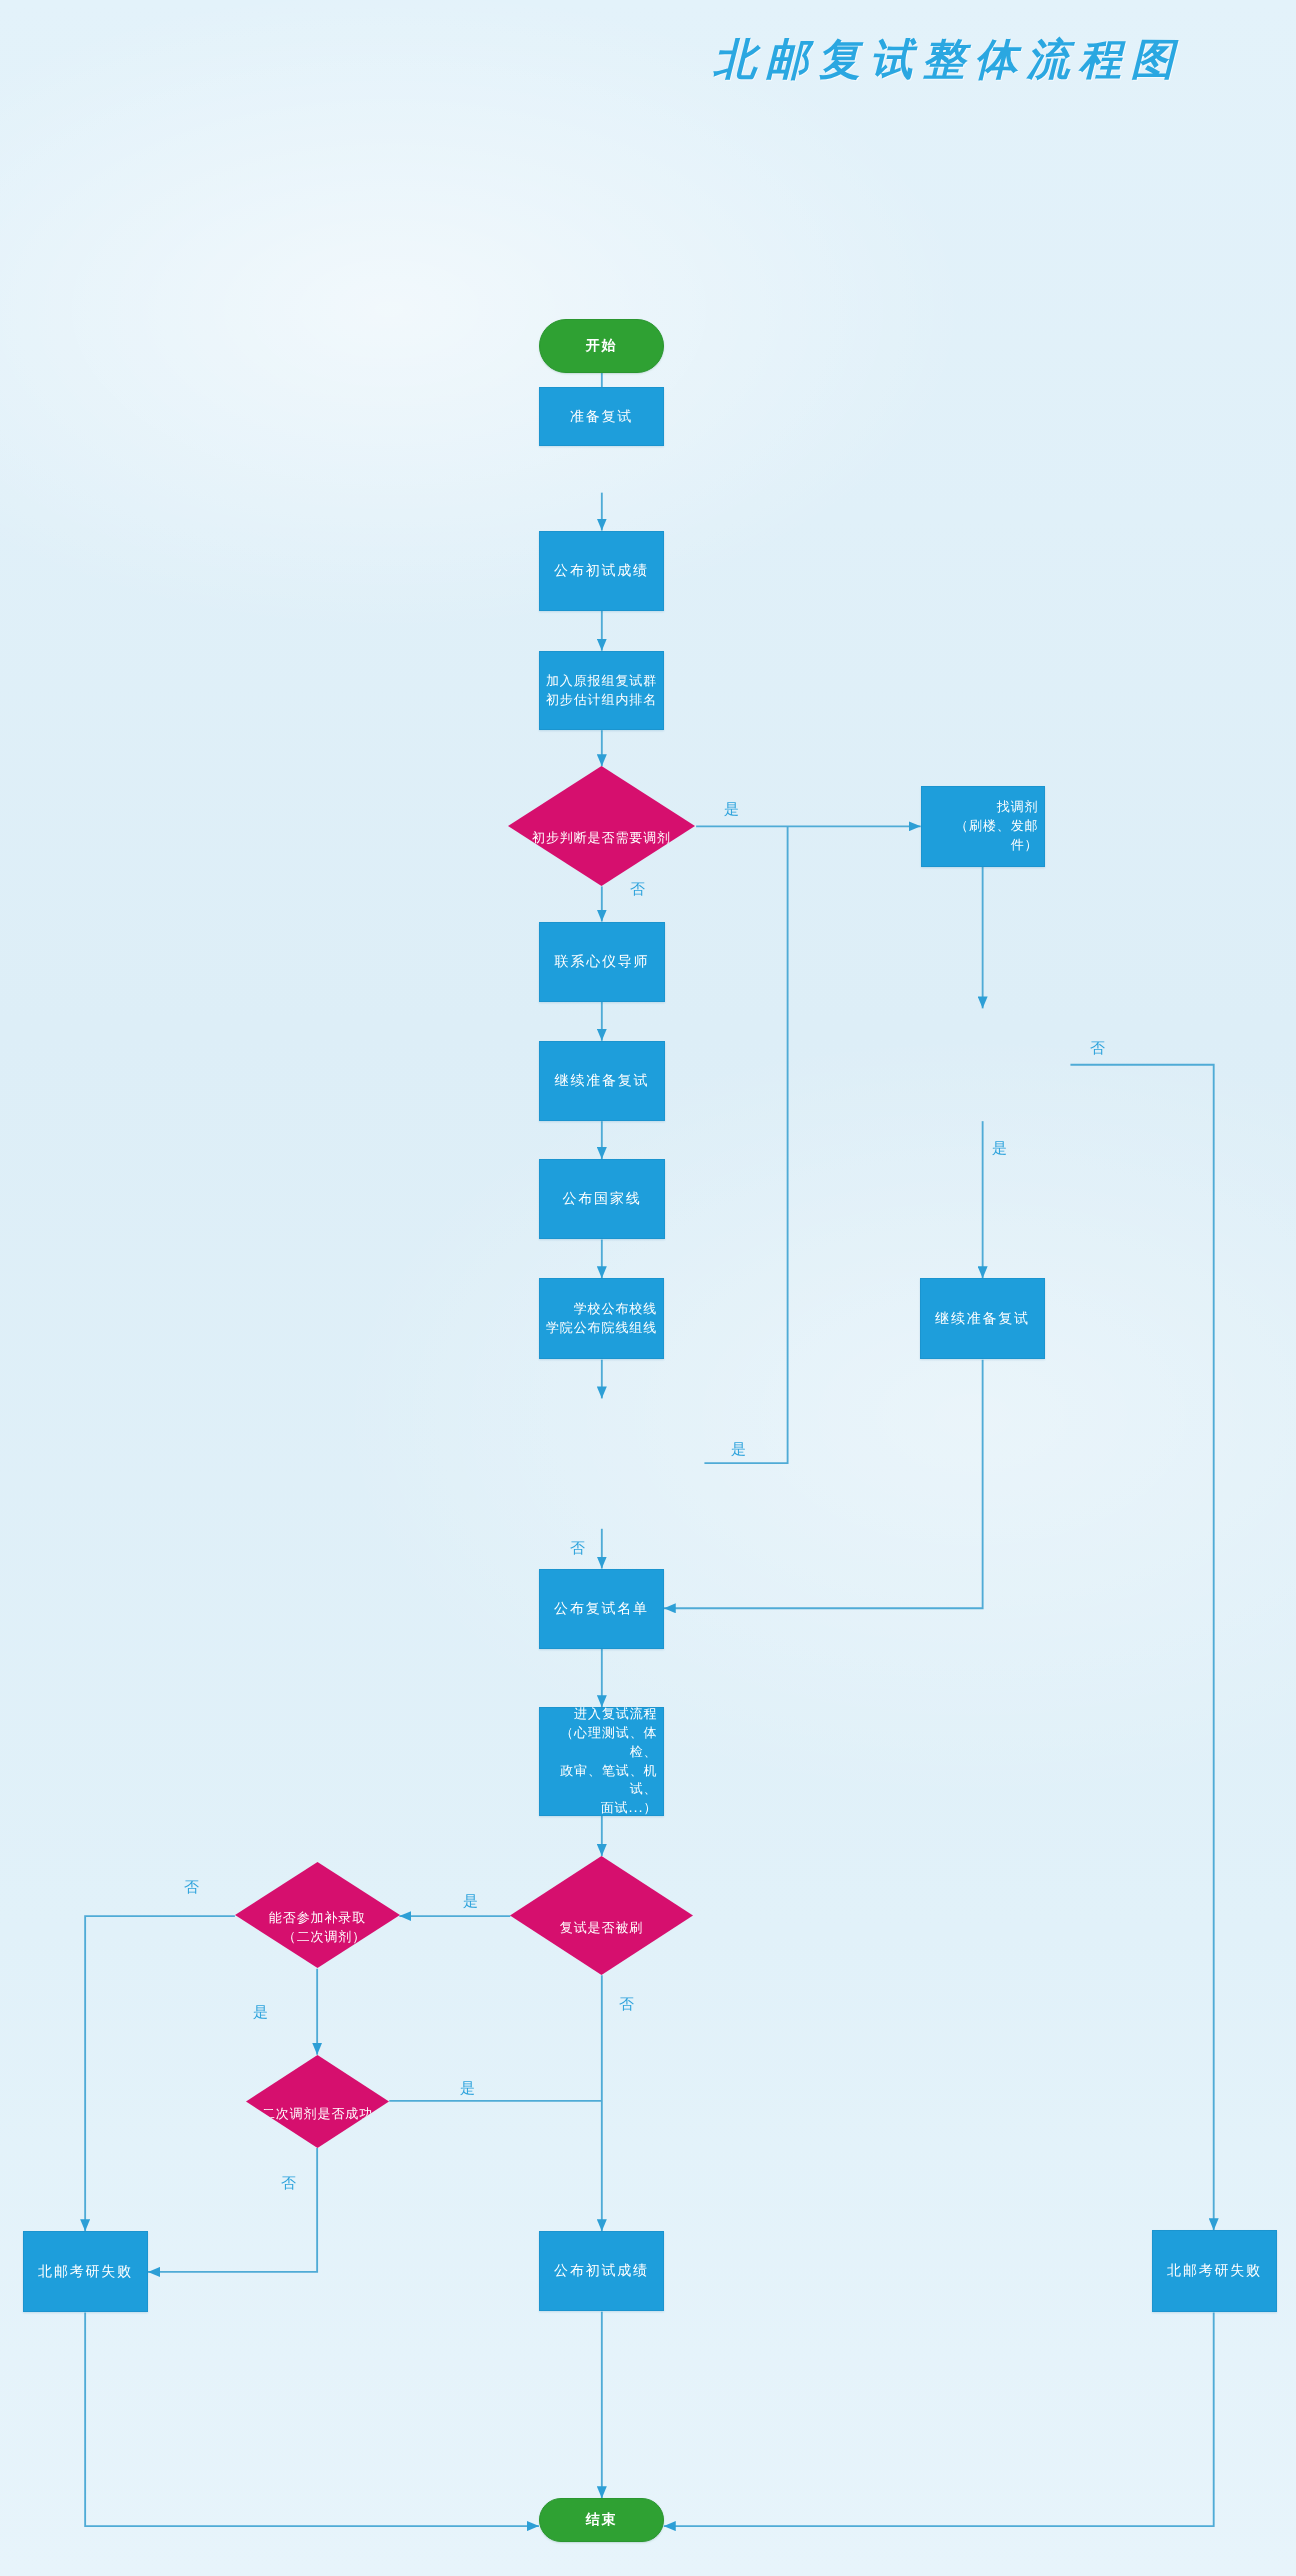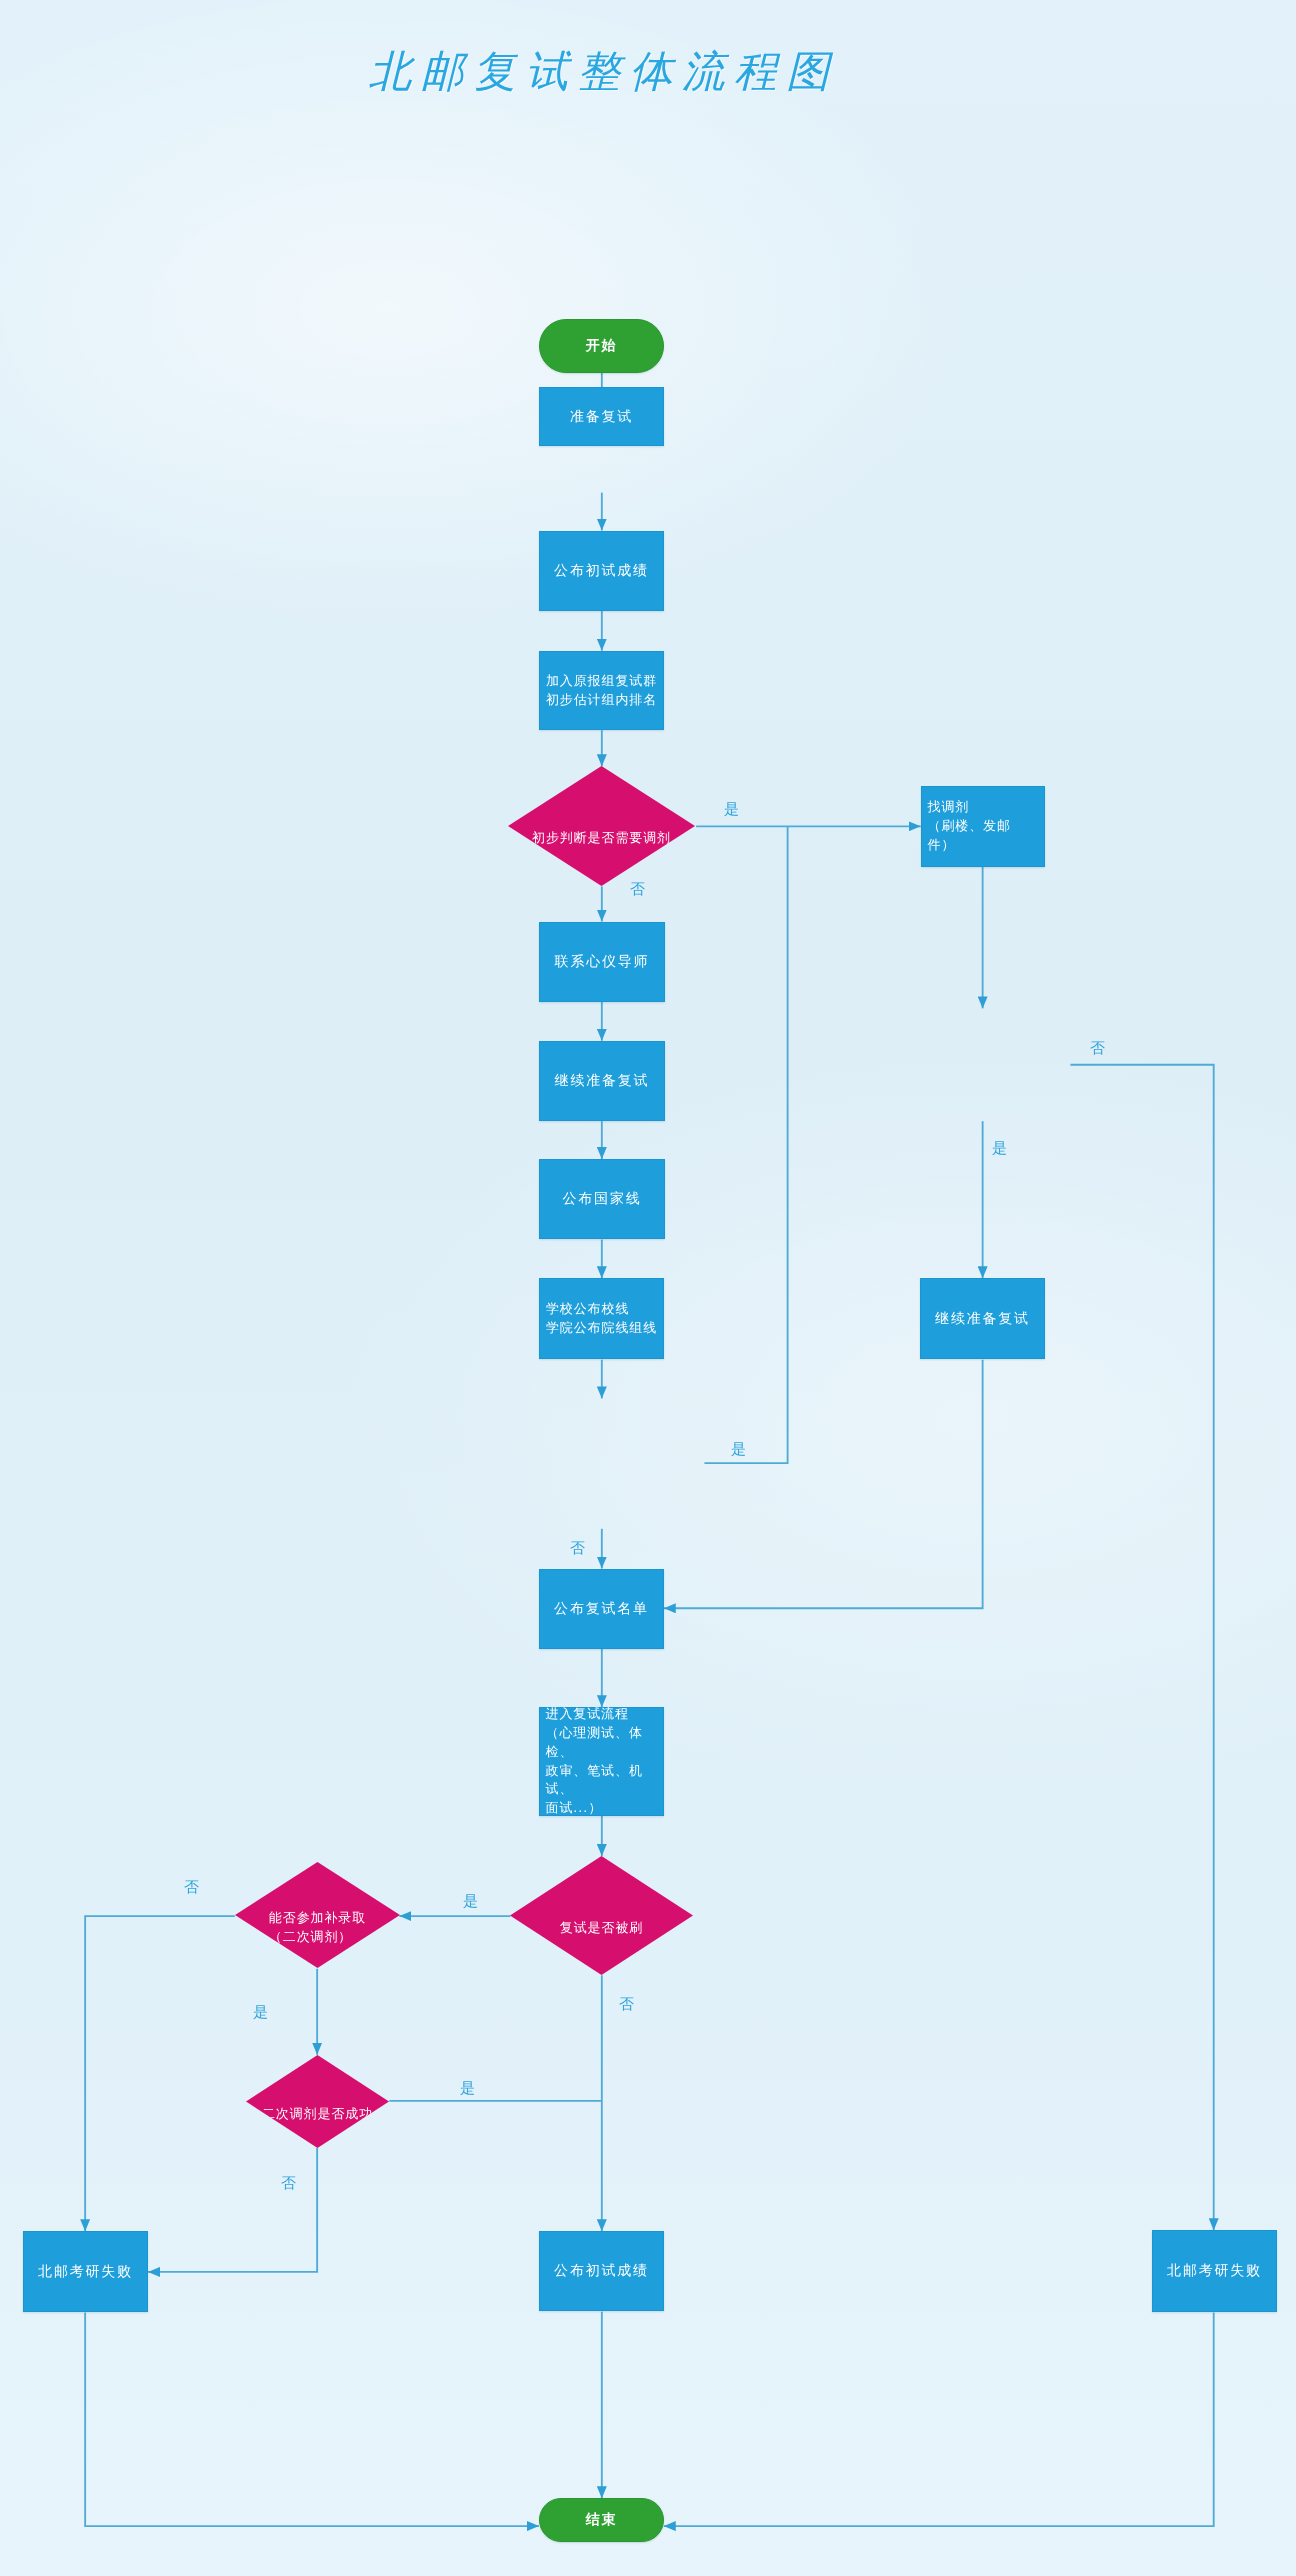--- a/index.html
+++ b/index.html
@@ -7,31 +7,31 @@
     position:relative;
     width:1297px;height:2576px;
     overflow:hidden;
     font-family:"DejaVu Sans","Liberation Sans",sans-serif;
     background:
       radial-gradient(ellipse 832px 462px at 30% 12%, rgba(255,255,255,0.55) 0%, rgba(255,255,255,0) 70%),
       radial-gradient(ellipse 924px 555px at 75% 55%, rgba(255,255,255,0.35) 0%, rgba(255,255,255,0) 70%),
       linear-gradient(180deg,#e3f2fa 0%,#ddeef7 40%,#e1f1f9 75%,#e7f4fb 100%);
   }
   .title{
-    position:absolute;left:0;top:31px;width:1183px;margin:12px;
-    text-align:center;
-    font-size:43px;font-weight:400;font-style:italic;letter-spacing:9.2px;
+    position:absolute;left:0;top:31px;width:1183px;margin:0;
+    text-align:right;
+    font-size:43px;font-weight:700;font-style:italic;letter-spacing:9.2px;
     color:#2aa7e1;
     text-shadow:0.9px 0.9px 0 rgba(255,255,255,0.6);
   }
   .edges{position:absolute;left:0;top:0;}
   .node{
     position:absolute;
     display:flex;align-items:center;justify-content:center;
-    text-align:left;color:#ffffff;
+    text-align:right;color:#ffffff;
     box-sizing:border-box;
   }
   .rect{
     background:#1e9edb;
     border:0.9px solid #1b94cf;
     box-shadow:0 0.9px 1.8px rgba(40,120,170,0.18);
   }
   .terminal{
     background:#2fa133;
     border:0.9px solid #2b9630;

